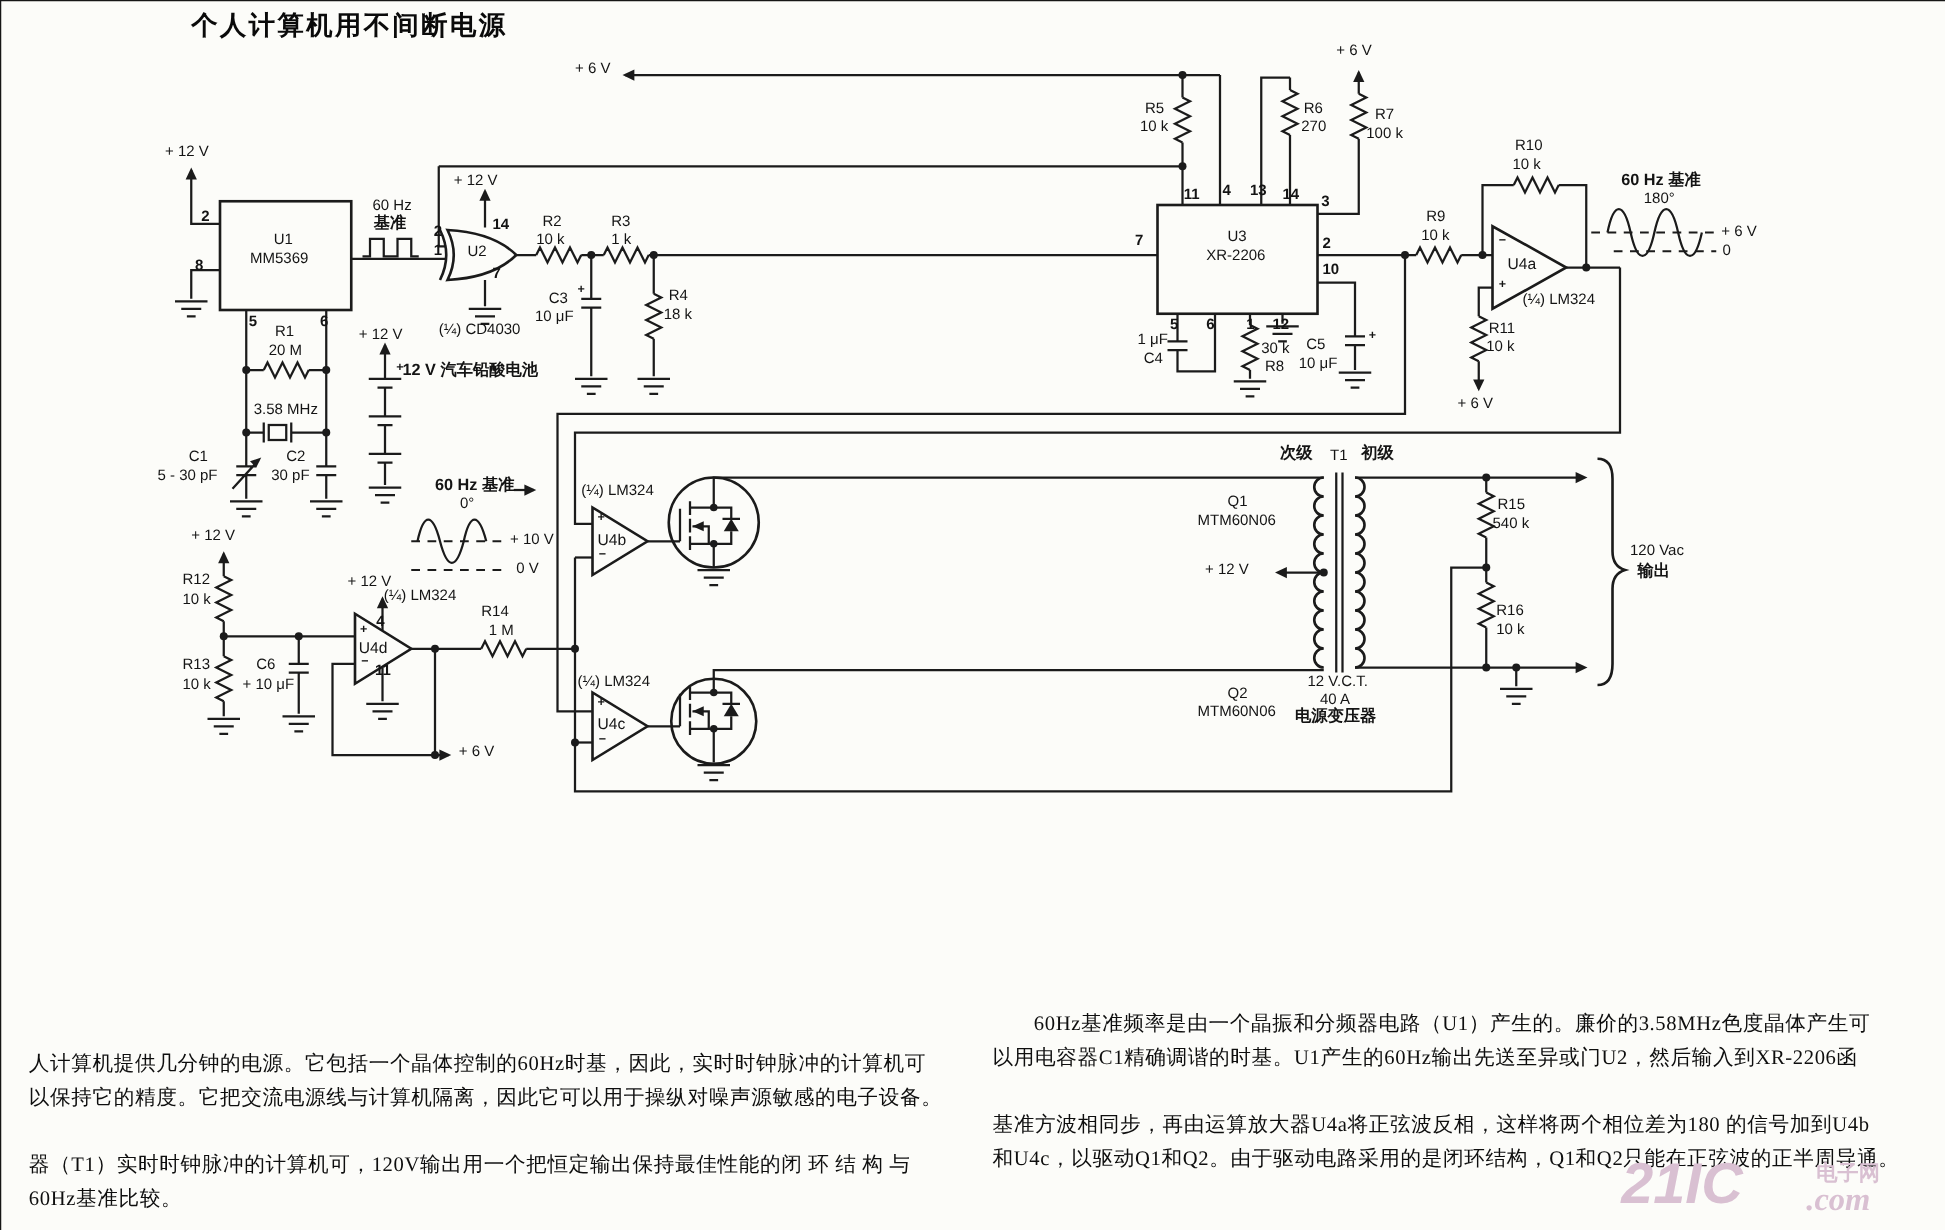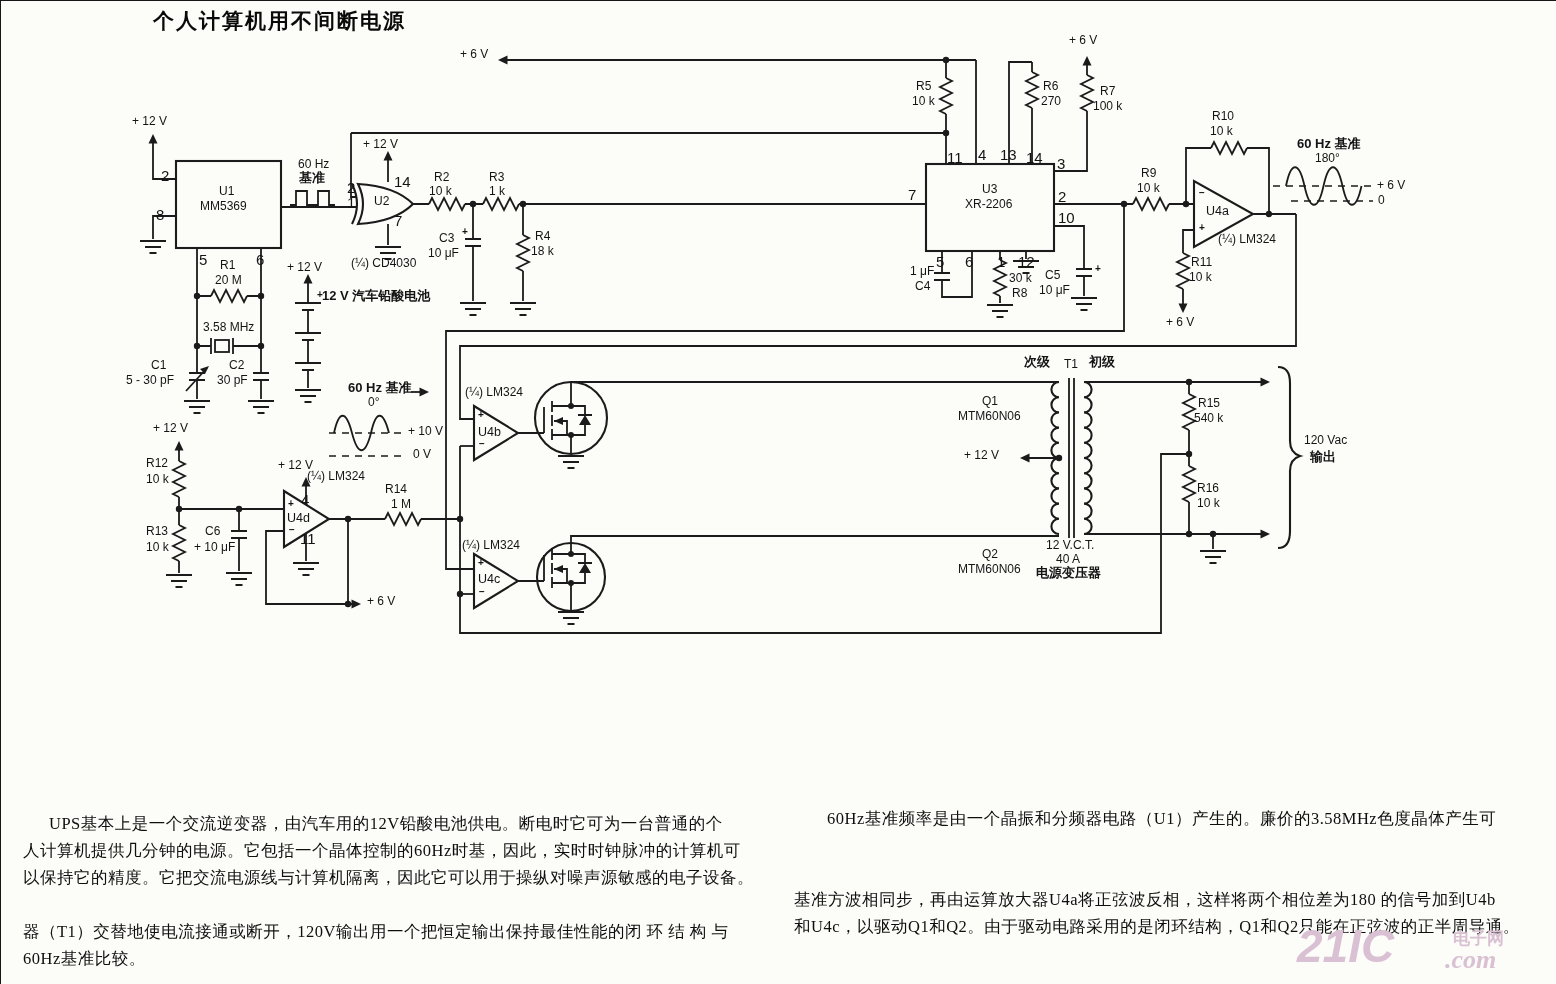--- a/index.html
+++ b/index.html
@@ -1,20 +1,20 @@
 <!DOCTYPE html>
 <html><head>
 <meta charset="utf-8">
 <style>
   html,body{margin:0;padding:0;background:#e8e8e8;}
   #stage{position:relative;width:1556px;height:984px;background:#fcfcf9;border:1px solid #161616;
          overflow:hidden;font-family:"Liberation Sans",sans-serif;}
   #wires{position:absolute;left:0;top:0;}
   .lb{position:absolute;font:12px/1.15 "Liberation Sans",sans-serif;color:#141414;white-space:nowrap;}
-  .pin{font-size:15px;}
+  .pin{font-size:12px;font-weight:bold;}
   .cn{font-weight:700;font-size:13px;}
   .sm{font-size:10px;font-weight:700;}
   .opamp{font-size:12.5px;}
   .title{font-size:21px;font-weight:700;letter-spacing:2px;color:#0a0a0a;}
   .para{position:absolute;font:16.5px/1 "Liberation Serif",serif;color:#0e0e0e;white-space:nowrap;letter-spacing:.5px;}
   .wm{position:absolute;color:#d9c0d2;white-space:nowrap;}
   .wm-brand{font:italic 700 46px "Liberation Sans",sans-serif;}
   .wm-cn{font:700 17px "Liberation Sans",sans-serif;}
   .wm-dom{font:italic 700 26px "Liberation Serif",serif;}
   svg{stroke:#1b1b1b;}
@@ -381,27 +381,27 @@
 <span class="lb" style="left:1055px;top:552px">40 A</span>
 <span class="lb cn" style="left:1035px;top:565px">电源变压器</span>
 
 <span class="lb" style="left:1197px;top:396px">R15</span>
 <span class="lb" style="left:1193px;top:411px">540 k</span>
 <span class="lb" style="left:1196px;top:481px">R16</span>
 <span class="lb" style="left:1196px;top:496px">10 k</span>
 <span class="lb" style="left:1303px;top:433px">120 Vac</span>
 <span class="lb cn" style="left:1309px;top:449px">输出</span>
 
-<span class="para" style="left:48px;top:815px">UPS基本上是一个交流逆变器，由汽车用的12V铅酸电池供电。断电时它可为一台普通的个</span>
 <span class="para" style="left:22px;top:842px">人计算机提供几分钟的电源。它包括一个晶体控制的60Hz时基，因此，实时时钟脉冲的计算机可</span>
 <span class="para" style="left:22px;top:869px">以保持它的精度。它把交流电源线与计算机隔离，因此它可以用于操纵对噪声源敏感的电子设备。</span>
-<span class="para" style="left:22px;top:923px">器（T1）交替地使电流接通或断开，120V输出用一个把恒定输出保持最佳性能的闭 环 结 构 与</span>
+<span class="para" style="left:22px;top:923px">器（T1）实时时钟脉冲的计算机可，120V输出用一个把恒定输出保持最佳性能的闭 环 结 构 与</span>
 <span class="para" style="left:22px;top:950px">60Hz基准比较。</span>
 
 <span class="para" style="left:826px;top:810px">60Hz基准频率是由一个晶振和分频器电路（U1）产生的。廉价的3.58MHz色度晶体产生可</span>
+<span class="para" style="left:793px;top:837px">以用电容器C1精确调谐的时基。U1产生的60Hz输出先送至异或门U2，然后输入到XR-2206函</span>
 <span class="para" style="left:793px;top:891px">基准方波相同步，再由运算放大器U4a将正弦波反相，这样将两个相位差为180 的信号加到U4b</span>
 <span class="para" style="left:793px;top:918px">和U4c，以驱动Q1和Q2。由于驱动电路采用的是闭环结构，Q1和Q2只能在正弦波的正半周导通。</span>
 
 <span class="wm wm-brand" style="left:1296px;top:918px">21IC</span>
 <span class="wm wm-cn" style="left:1452px;top:926px">电子网</span>
 <span class="wm wm-dom" style="left:1444px;top:944px">.com</span>
 
 </div>
 
 </body></html>

